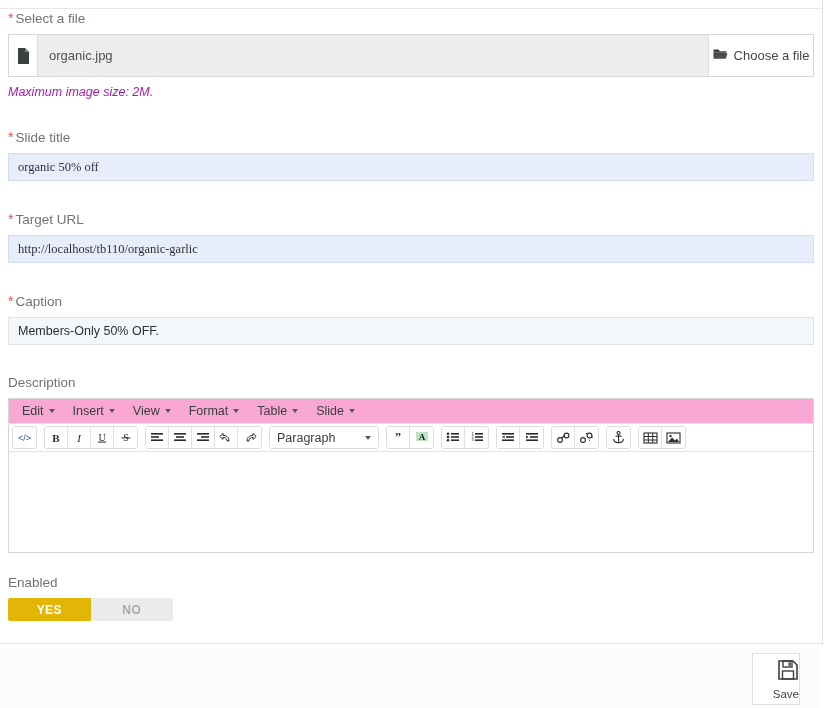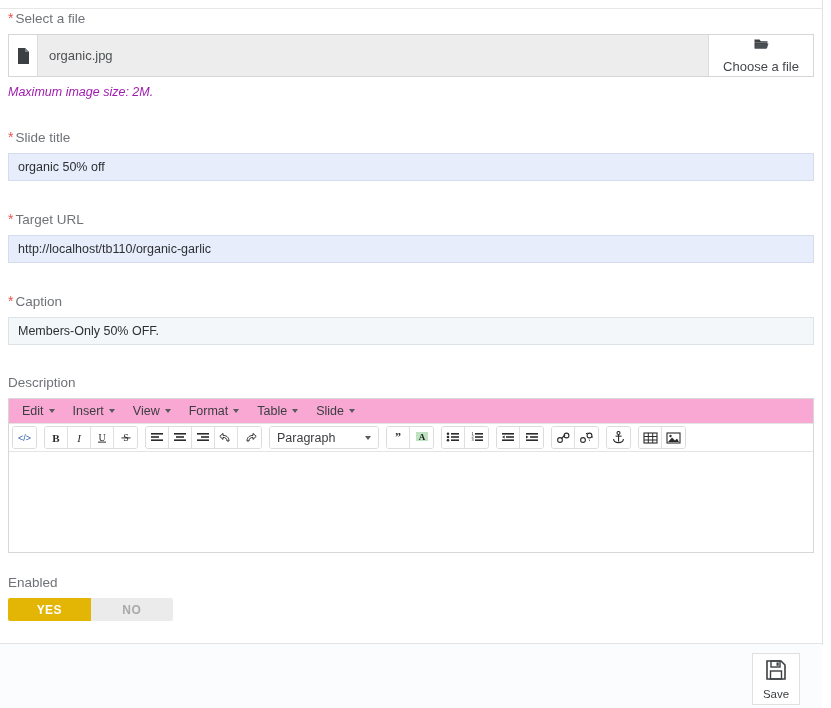--- a/index.html
+++ b/index.html
@@ -71,36 +71,35 @@
   }
   .choose-btn {
     width: 105px;
     background: #ffffff;
     border-left: 1px solid #dcdcdc;
     display: flex; align-items: center; justify-content: center;
     gap: 6px;
     font-size: 13px;
     color: #45484b;
     cursor: pointer;
-    flex-direction: column;
   }
 
   
   .txt-input {
     width: 806px;
     height: 28px;
     border: 1px solid #d9dde2;
     font-size: 12.5px;
     color: #2d3033;
     padding: 0 9px;
     font-family: "Liberation Sans", sans-serif;
     outline: none;
     display: block;
   }
-  .txt-input.autofill { background: #e8edfb; border-color: #d5dcee; }
+  .txt-input.autofill { background: #e8edfb; border-color: #d5dcee; font-family: Liberation Serif, serif; }
   .txt-input.plain   { background: #f4f7f9; border-color: #dde3e7; }
 
   .gap-lg { height: 30px; }
   .gap-md { height: 22px; }
 
   
   .editor {
     width: 806px;
     border: 1px solid #d7d7d7;
     background: #ffffff;
@@ -191,21 +190,21 @@
   .footer {
     position: absolute; left: 0; top: 644px; width: 822px; height: 64px;
     background: #fbfcfe;
   }
   .save-btn {
     position: absolute; right: 22px; top: 9px;
     width: 48px; height: 52px;
     background: #ffffff;
     border: 1px solid #e0e0e0;
     display: flex; flex-direction: column;
-    align-items: center; justify-content: center;
+    align-items: flex-end; justify-content: center;
     gap: 3px;
     cursor: pointer;
   }
   .save-label { font-size: 11.5px; color: #3c3f42; }
 </style>
 </head>
 <body>
 
 <div class="page">
 

